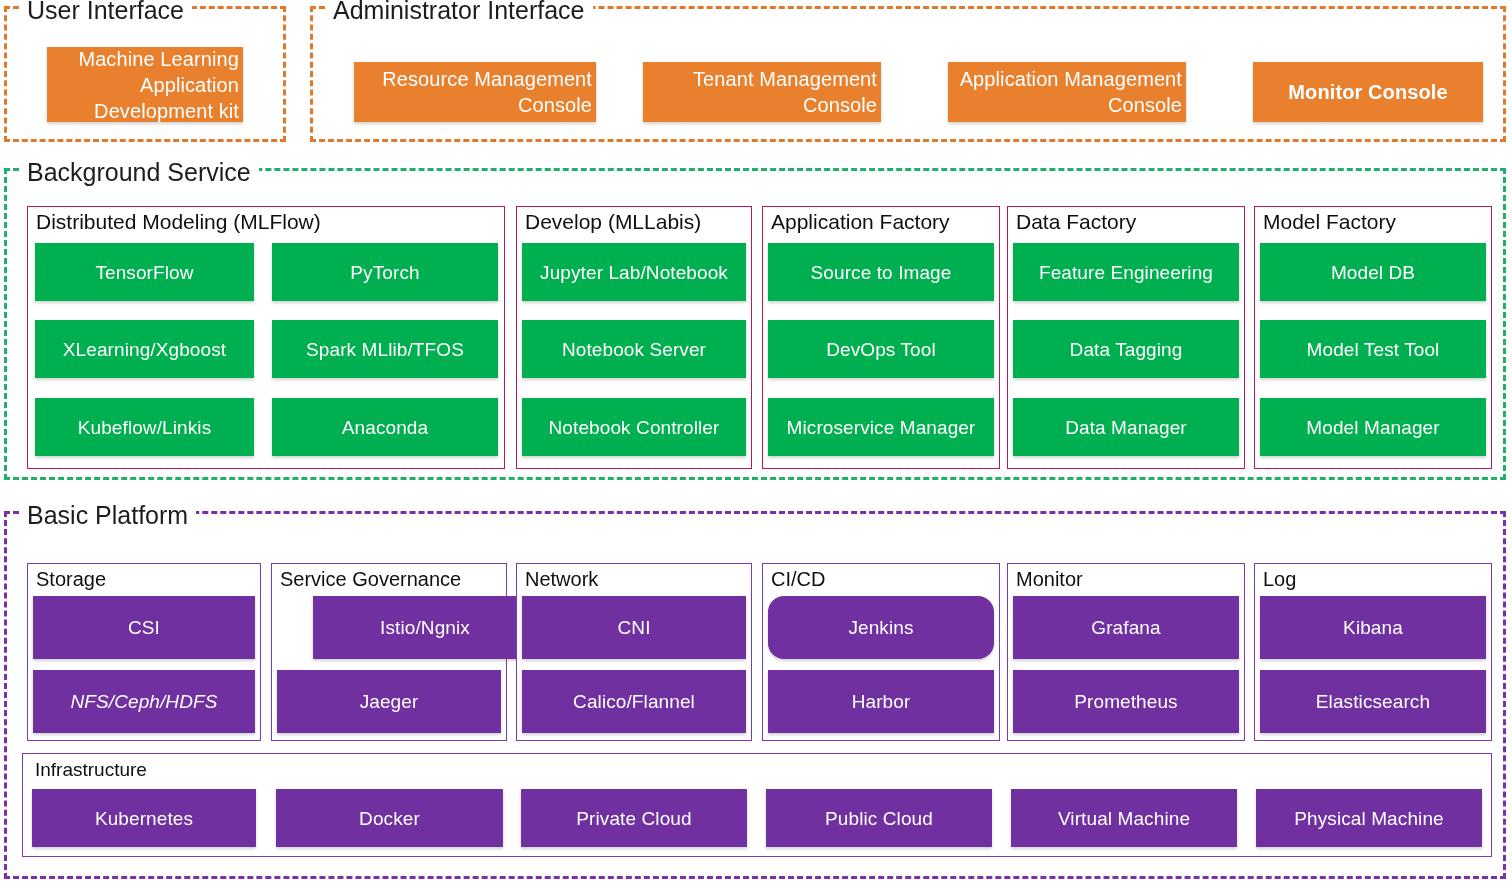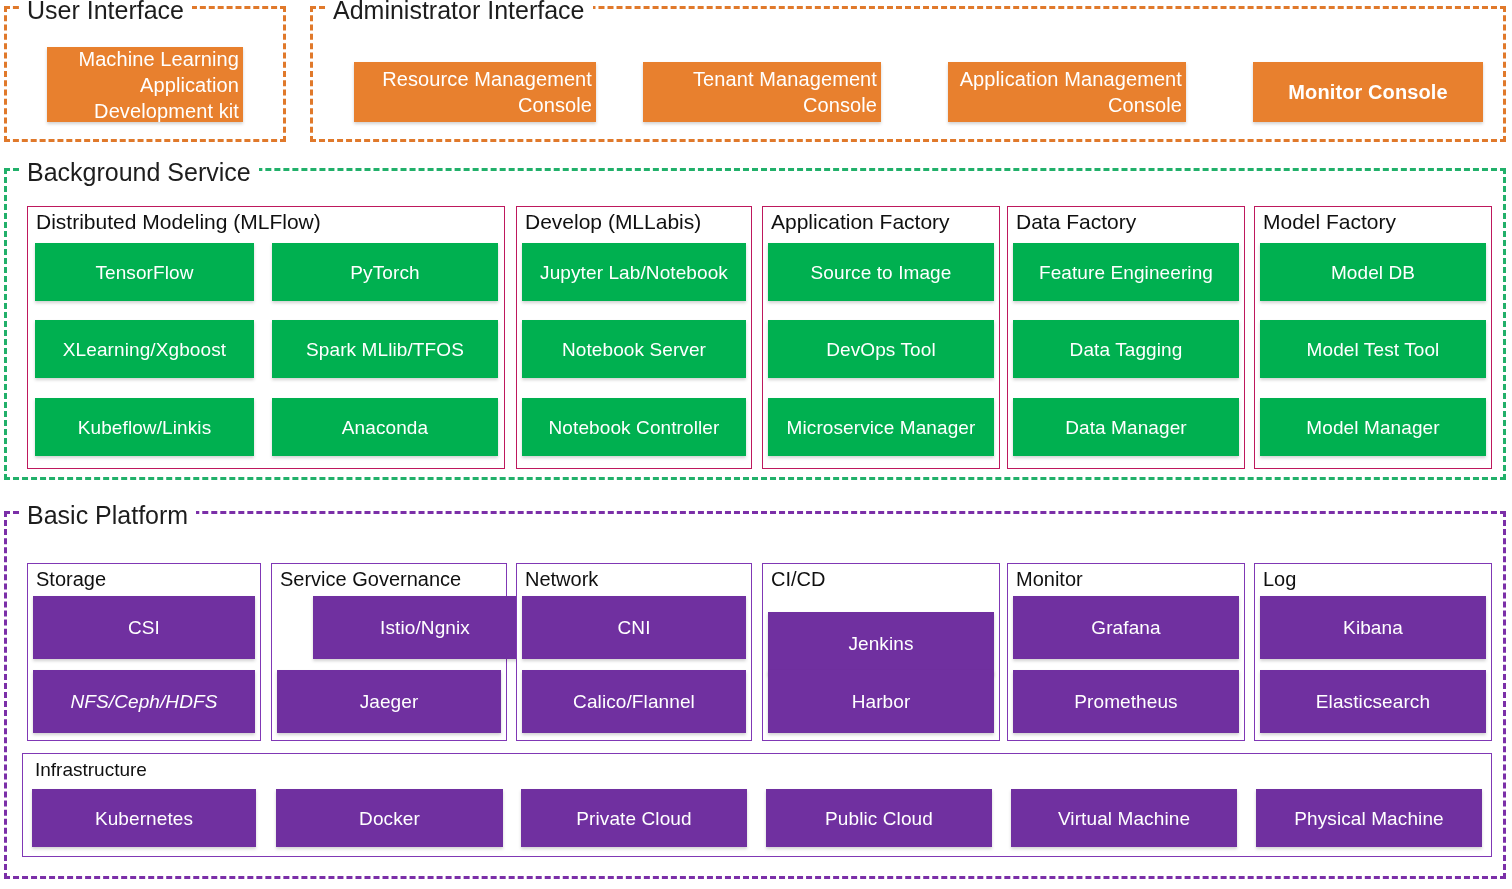--- a/index.html
+++ b/index.html
@@ -180,21 +180,21 @@
 
   <div class="group purple" style="left:516px; top:563px; width:236px; height:178px;">
     <div class="group-title pf">Network</div>
   </div>
   <div class="tile purple" style="left:522px; top:596px; width:224px; height:63px;">CNI</div>
   <div class="tile purple" style="left:522px; top:670px; width:224px; height:63px;">Calico/Flannel</div>
 
   <div class="group purple" style="left:762px; top:563px; width:238px; height:178px;">
     <div class="group-title pf">CI/CD</div>
   </div>
-  <div class="tile purple" style="left:768px; top:612px; width:226px; height:63px;">Jenkins</div>
+  <div class="tile purple" style="left:768px; top:596px; width:226px; height:63px;border-radius:16px;">Jenkins</div>
   <div class="tile purple" style="left:768px; top:670px; width:226px; height:63px;">Harbor</div>
 
   <div class="group purple" style="left:1007px; top:563px; width:238px; height:178px;">
     <div class="group-title pf">Monitor</div>
   </div>
   <div class="tile purple" style="left:1013px; top:596px; width:226px; height:63px;">Grafana</div>
   <div class="tile purple" style="left:1013px; top:670px; width:226px; height:63px;">Prometheus</div>
 
   <div class="group purple" style="left:1254px; top:563px; width:238px; height:178px;">
     <div class="group-title pf">Log</div>

